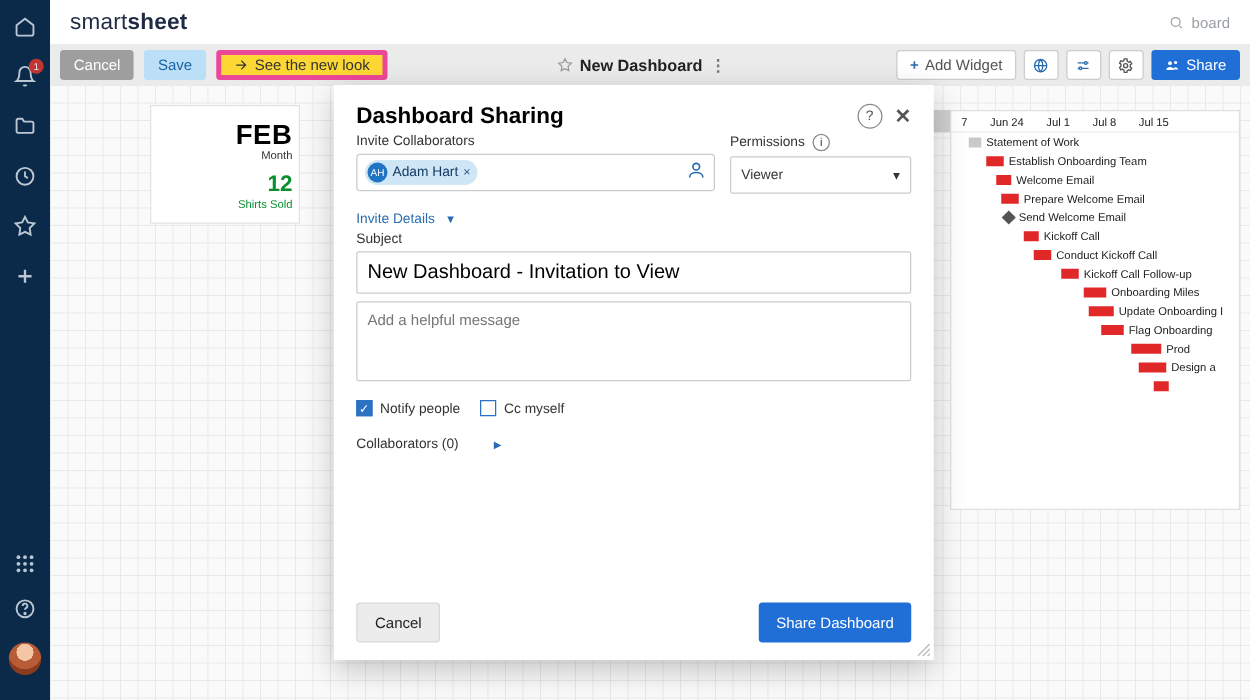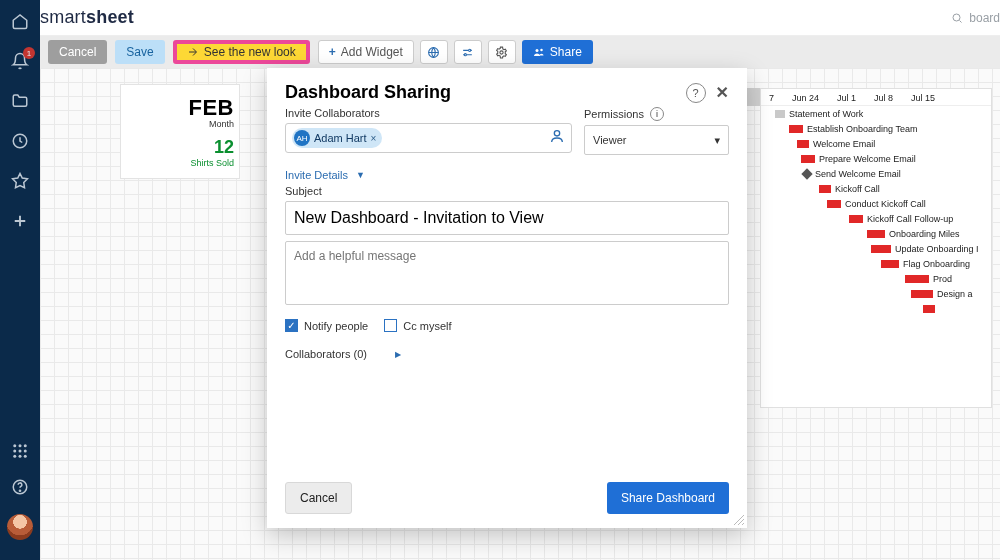--- a/index.html
+++ b/index.html
@@ -7,21 +7,21 @@
 
   
   .rail { position:absolute; left:0; top:0; width:40px; height:560px; background:#0b2a4a; display:flex; flex-direction:column; align-items:center; padding-top:12px; gap:22px; color:#cfd8e2; }
   .rail .ic { width:18px; height:18px; opacity:.9; position:relative; }
   .rail .badge { position:absolute; top:-5px; right:-6px; background:#d7372f; color:#fff; font-size:8px; border-radius:50%; width:12px; height:12px; display:flex; align-items:center; justify-content:center; }
   .rail .spacer { flex:1; }
   .avatar { width:26px; height:26px; border-radius:50%; background: radial-gradient(circle at 50% 30%, #f4c6a6 30%, #b85c38 31% 60%, #8c3b1e 61%); margin-bottom:10px; }
   .rail-bottom { display:flex; flex-direction:column; align-items:center; gap:18px; margin-bottom:10px; }
 
   
-  .topbar { position:absolute; left:40px; top:0; right:0; height:36px; display:flex; align-items:center; padding:0 0; border-bottom:1px solid #eee; }
+  .topbar { position:absolute; left:40px; top:0; right:0; height:36px; display:flex; align-items:center; padding:0 16px; border-bottom:1px solid #eee; }
   .brand { font-size:18px; color:#1f2a44; font-weight:400; letter-spacing:.2px; }
   .brand b { font-weight:700; }
   .search { margin-left:auto; display:flex; align-items:center; gap:6px; color:#9aa0a6; font-size:12px; }
   .search svg { width:12px; height:12px; }
 
   
   .toolbar { position:absolute; left:40px; top:36px; right:0; height:32px; background:#ebebeb; display:flex; align-items:center; padding:0 8px; gap:8px; }
   .btn { border:1px solid transparent; height:24px; padding:0 10px; font-size:12px; border-radius:3px; display:flex; align-items:center; gap:5px; background:#f5f5f5; cursor:pointer; }
   .btn.cancel { background:#9e9e9e; color:#fff; }
   .btn.save { background:#bcdff8; color:#18639f; }
@@ -153,20 +153,27 @@
 
 <div class="toolbar">
   <div class="btn cancel">Cancel</div>
   <div class="btn save">Save</div>
   <div class="btn newlook">
     <svg width="12" height="12" viewBox="0 0 24 24" fill="none" stroke="#333" stroke-width="2">
         <path d="M4 12h14M12 5l7 7-7 7"></path>
       </svg>
     <span>See the new look</span>
   </div>
+  <div class="title">
+    <svg width="12" height="12" viewBox="0 0 24 24" fill="none" stroke="#999" stroke-width="2">
+        <path d="M12 2l3 6 7 1-5 5 1 7-6-3-6 3 1-7-5-5 7-1z"></path>
+      </svg>
+    <span>New Dashboard</span>
+    <span style="color:#777;">⋮</span>
+  </div>
   <div class="right">
     <div class="btn add">
         <span style="color:#2b6cb0;font-weight:700;">+</span>
         <span>Add Widget</span>
       </div>
     <div class="btn icon">
         <svg width="13" height="13" viewBox="0 0 24 24" fill="none" stroke="#2b6cb0" stroke-width="2">
           <circle cx="12" cy="12" r="9"></circle>
           <path d="M3 12h18M12 3a14 14 0 0 1 0 18M12 3a14 14 0 0 0 0 18"></path>
         </svg>

